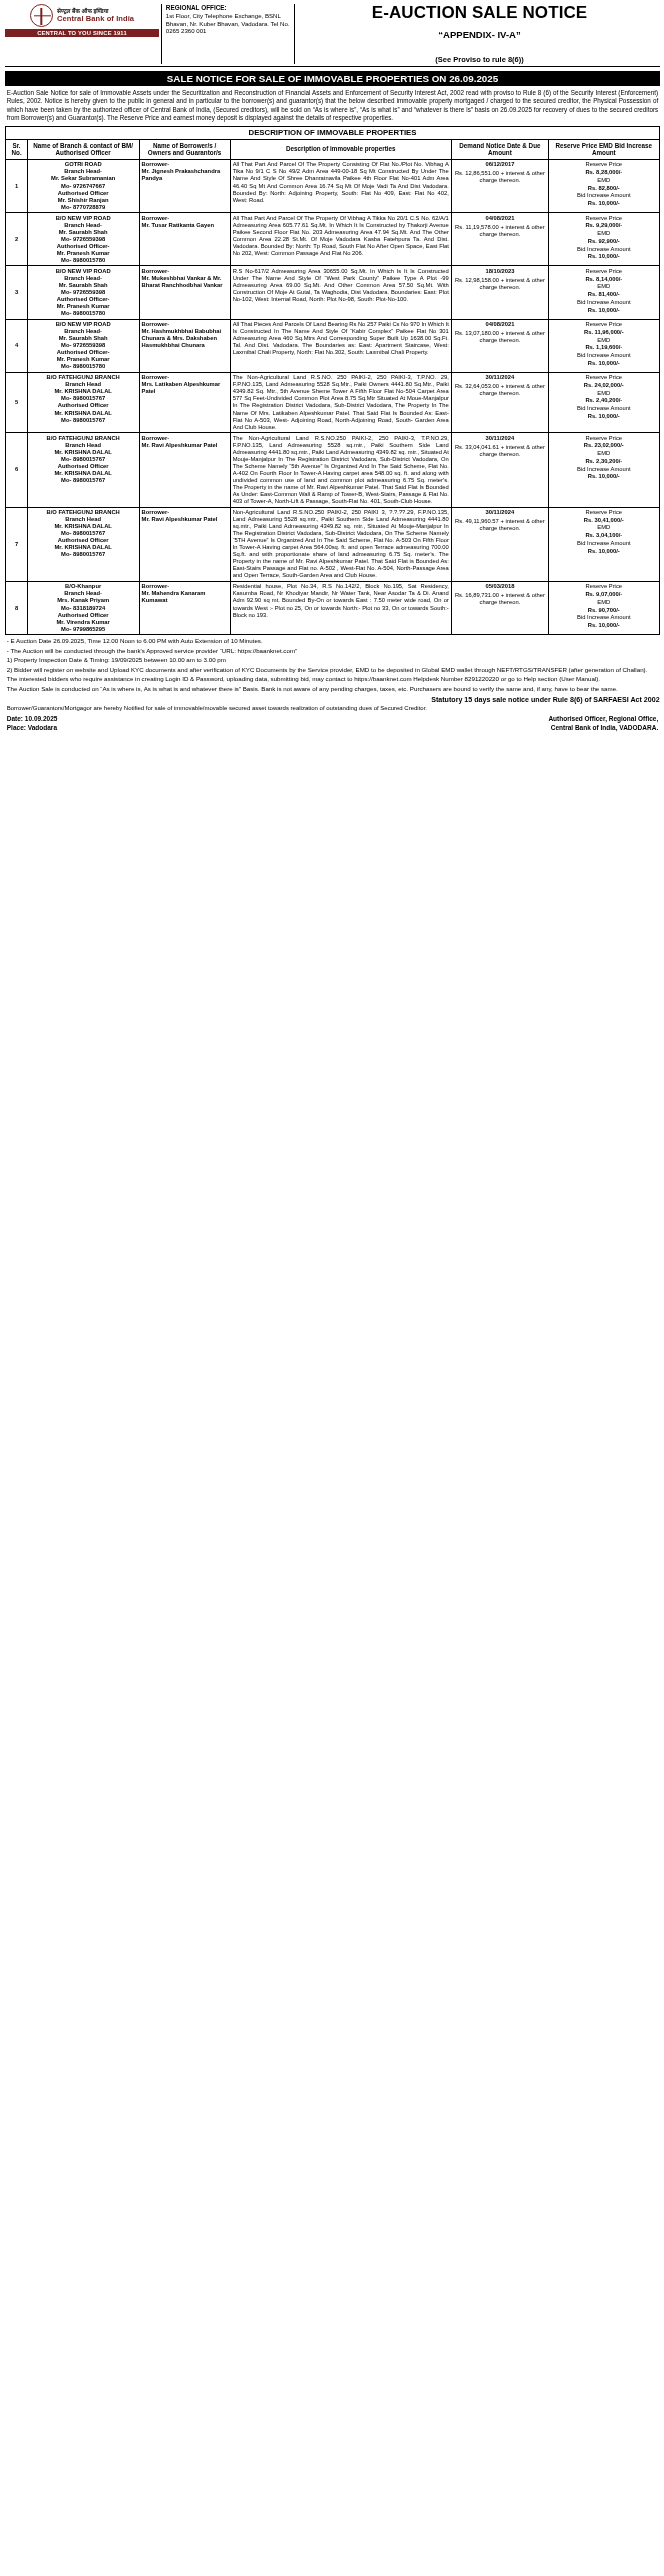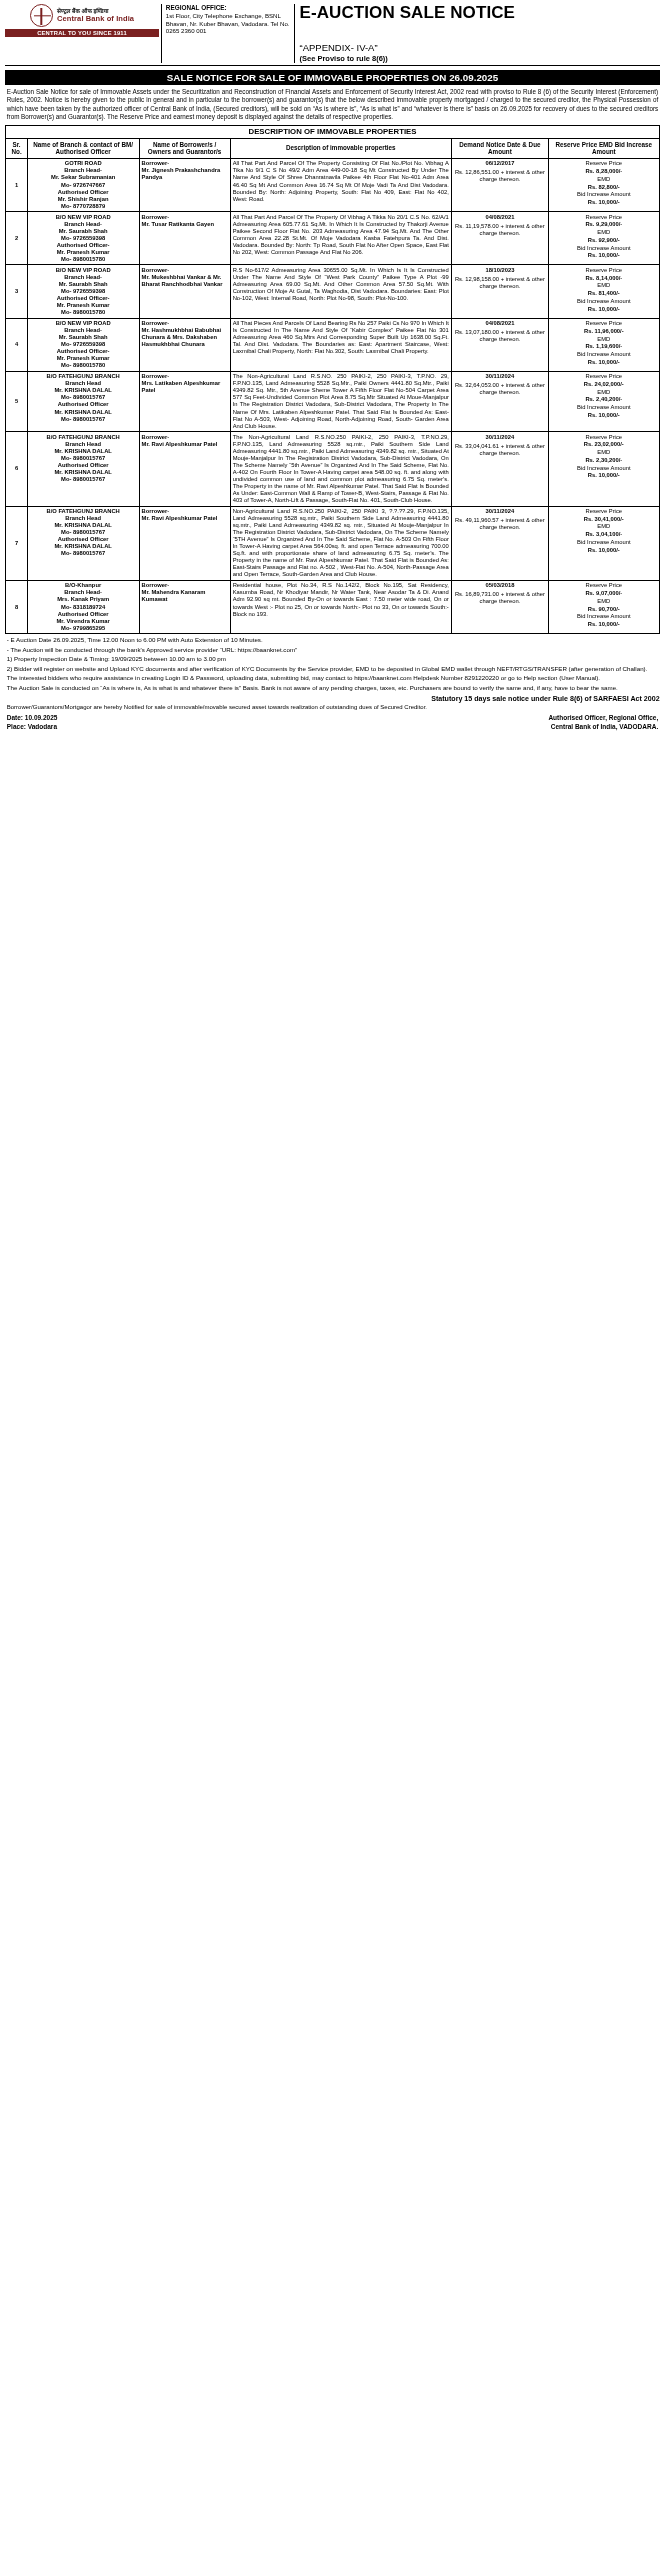--- a/index.html
+++ b/index.html
@@ -77,38 +77,38 @@
   .hdr-mid {
     width: 133px;
     font-size: 6.1px;
     line-height: 1.25;
     padding: 0 3.4px;
     border-right: 0.7px solid #000;
   }
   .hdr-mid .ro-title { font-weight: bold; font-size: 6.4px; }
   .hdr-right {
     flex: 1;
-    text-align: left;
+    text-align: center;
     padding-left: 4.1px;
   }
   .hdr-right .t1 {
     font-size: 17px;
     font-weight: bold;
     letter-spacing: 0.1px;
     line-height: 1.1;
   }
   .hdr-right .t2 {
     font-size: 9.5px;
-    font-weight: normal;
-    margin-top: 19px;
+    font-weight: bold;
+    margin-top: 6px;
   }
   .hdr-right .t3 {
     font-size: 7.5px;
     font-weight: bold;
-    margin-top: 1px;
+    margin-top: 15px;
   }
   
   .titlebar {
     background: #000;
     color: #fff;
     text-align: center;
     font-size: 9.8px;
     font-weight: bold;
     padding: 2px 0;
     margin-top: 4px;

